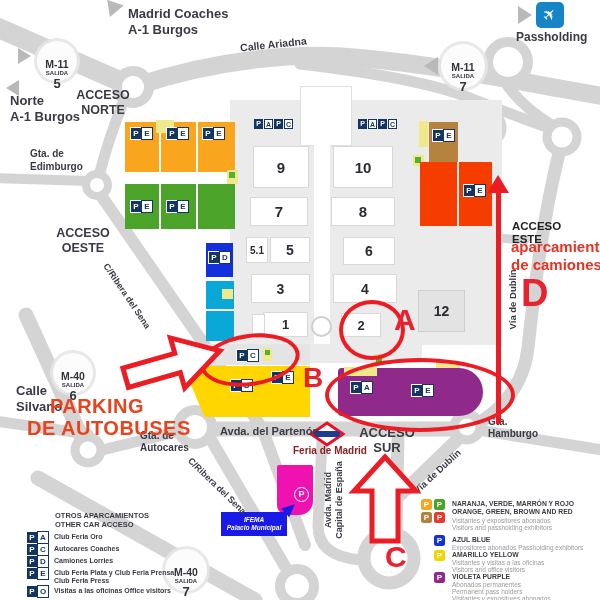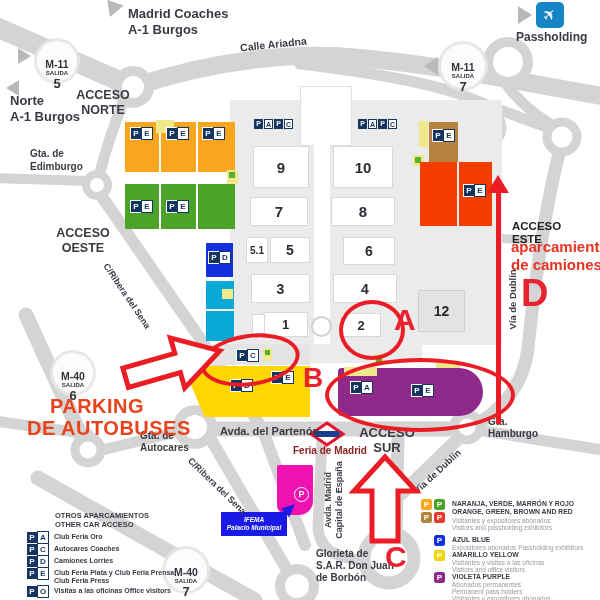--- a/index.html
+++ b/index.html
@@ -299,42 +299,41 @@
     <span>Gta. de</span>
     <span>Edimburgo</span>
   </div>
   <div class="lbl ctr" style="left:56px;top:226px;width:54px;font-size:12.5px;line-height:15px">
     <span>ACCESO</span>
     <span>OESTE</span>
   </div>
   <div class="lbl ctr" style="left:85px;top:291px;width:84px;font-size:9px;transform:rotate(56deg)">
       <span>C/Ribera del Sena</span>
     </div>
+  <div class="lbl" style="left:16px;top:383px;font-size:13px;line-height:16px">
+    <span>Calle</span>
+    <span>Silvano</span>
+  </div>
   <div class="lbl" style="left:140px;top:430px;font-size:10px;line-height:12px;font-weight:600">
     <span>Gta. de</span>
     <span>Autocares</span>
   </div>
   <div class="lbl" style="left:220px;top:425px;font-size:11px">
       <span>Avda. del Partenón</span>
     </div>
   <div class="lbl ctr" style="left:172px;top:481px;width:90px;font-size:9px;transform:rotate(44deg)">
       <span>C/Ribera del Sena</span>
     </div>
   <div class="lbl ctr" style="left:358px;top:425px;width:58px;font-size:13px;line-height:15px">
     <span>ACCESO</span>
     <span>SUR</span>
   </div>
   <div class="lbl ctr" style="left:286px;top:489px;width:95px;font-size:9px;line-height:11px;transform:rotate(-90deg)">
     <span>Avda. Madrid</span>
     <span>Capital de España</span>
-  </div>
-  <div class="lbl" style="left:316px;top:548px;font-size:10px;line-height:12px">
-    <span>Glorieta de</span>
-    <span>S.A.R. Don Juan</span>
-    <span>de Borbón</span>
   </div>
   <div class="lbl" style="left:488px;top:416px;font-size:10px;line-height:12px;font-weight:600">
     <span>Gta.</span>
     <span>Hamburgo</span>
   </div>
   <div class="lbl ctr" style="left:398px;top:466px;width:78px;font-size:9.5px;transform:rotate(-43deg)">
       <span>Vía de Dublín</span>
     </div>
   <div class="lbl ctr" style="left:474px;top:294px;width:76px;font-size:9.5px;transform:rotate(-90deg)">
       <span>Vía de Dublín</span>

